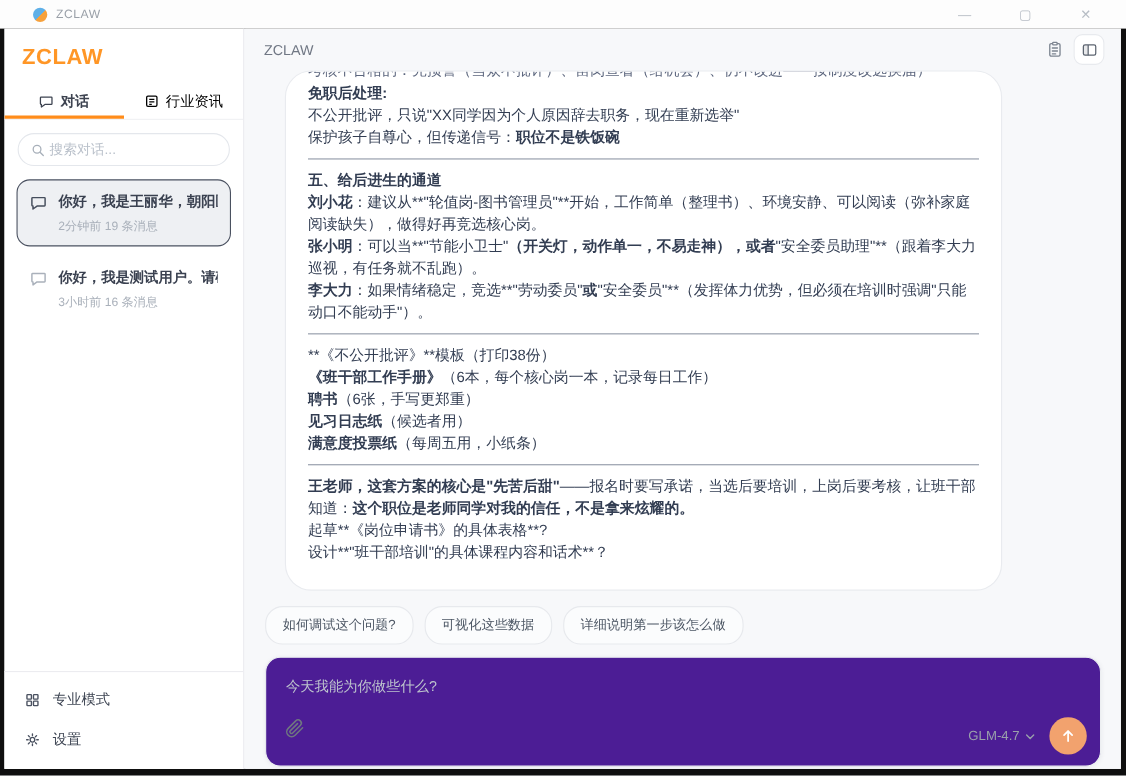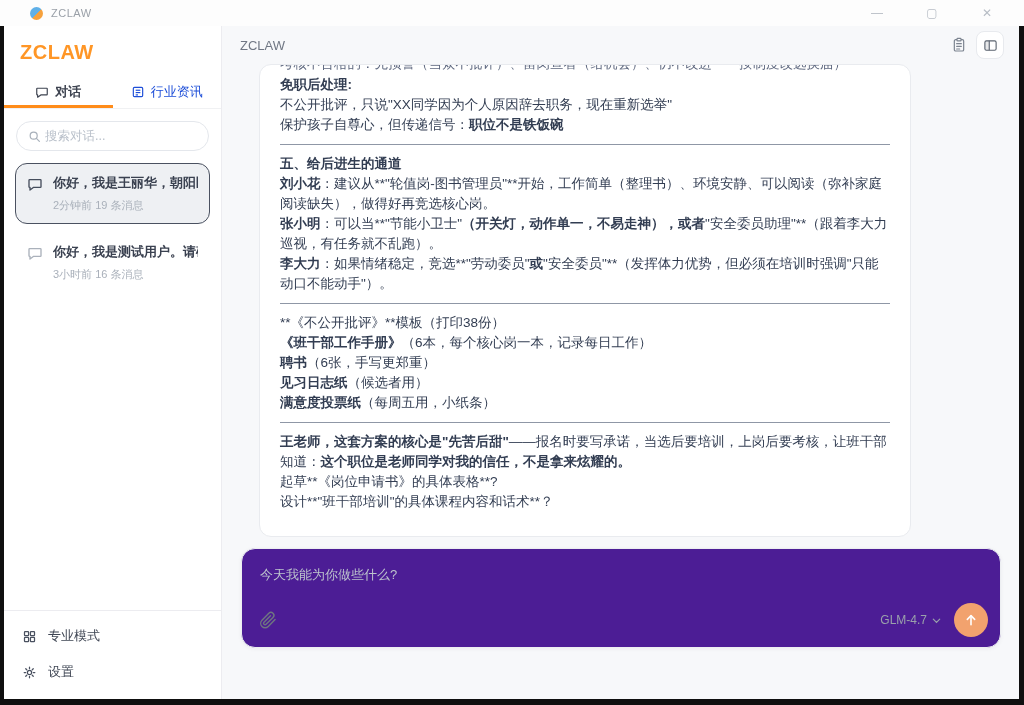--- a/index.html
+++ b/index.html
@@ -15,21 +15,21 @@
   .win-btn { width:18px; text-align:center; color:#b7bdc5; font-size:12px; margin-right:37px; cursor:default; }
   .win-btn:last-child { margin-right:28px; }
 
   
   .window { position:absolute; top:26px; left:4px; width:1015px; height:673px; background:#f7f8fa; overflow:hidden; }
 
   
   .sidebar { position:absolute; left:0; top:0; bottom:0; width:218px; background:#ffffff; border-right:1px solid #ececf0; }
   .brand { padding:15px 16px 11px 16px; font-size:20px; font-weight:bold; color:#ff9626; letter-spacing:.5px; }
   .tabs { display:flex; border-bottom:1px solid #f0f1f3; height:34px; }
-  .tab { flex:1; display:flex; align-items:center; justify-content:center; gap:6px; font-size:13px; color:#1d4ed8; cursor:pointer; }
+  .tab { flex:1; display:flex; align-items:center; justify-content:center; gap:6px; font-size:13px; color:#000000; cursor:pointer; }
   .tab svg { width:14px; height:14px; }
   .tab.active { color:#3d4350; font-weight:bold; box-shadow:inset 0 -3px 0 #ff8c1a; }
   .search-box { margin:12px 12px 10px 12px; height:30px; border:1px solid #e4e7ec; border-radius:16px; display:flex; align-items:center; gap:4px; padding:0 11px; color:#b9c0ca; font-size:12.5px; background:#fff; }
   .search-box svg { width:13px; height:13px; flex:none; }
   .conv-list { padding:2px 11px 0 11px; }
   .conv-item { border:1.5px solid transparent; border-radius:12px; padding:10px 11px; display:flex; gap:10px; margin-bottom:8px; cursor:pointer; }
   .conv-item.active { background:#eef0f3; border-color:#4a5160; }
   .conv-item svg { width:16px; height:16px; flex:none; margin-top:2px; color:#aab1bb; }
   .conv-item.active svg { color:#454d5c; }
   .conv-texts { min-width:0; }
@@ -43,35 +43,35 @@
   
   .main { position:absolute; left:219px; right:0; top:0; bottom:0; background:#f7f8fa; }
   .main-header { height:38px; display:flex; align-items:center; padding:0 15px 0 17px; }
   .main-title { font-size:13px; color:#707784; }
   .header-actions { margin-left:auto; display:flex; align-items:center; gap:9px; }
   .icon-plain { width:16px; height:16px; color:#7c8490; cursor:pointer; }
   .icon-btn { width:28px; height:28px; background:#fff; border:1px solid #e8eaee; border-radius:8px; display:flex; align-items:center; justify-content:center; cursor:pointer; }
   .icon-btn svg { width:15px; height:15px; color:#5c6470; }
 
   
-  .msg-card { margin-left:36px; width:652px; height:473px; background:#fff; border:1px solid #e9ebef; border-radius:12px; padding:0 20px; overflow:hidden; color:#323d52; }
+  .msg-card { margin-left:36px; width:652px; height:473px; background:#fff; border:1px solid #e9ebef; border-radius:24px; padding:0 20px; overflow:hidden; color:#323d52; }
   .msg-card p { font-size:13.5px; line-height:20px; margin:0; }
   .msg-card b { font-weight:bold; }
   .msg-card hr { border:0; border-top:1px solid #8f97a6; margin:9px 0; }
   .clipped-line { height:10px; overflow:hidden; position:relative; opacity:.9; }
   .clipped-line span { display:block; font-size:13.5px; line-height:20px; margin-top:-11px; color:#4b5670; white-space:nowrap; }
 
   
   .chips { display:flex; gap:10px; margin:14px 0 0 18px; }
   .chip { background:#fbfcfd; border:1px solid #e7e9ed; border-radius:16px; padding:8px 15px; font-size:12px; color:#4b5563; cursor:pointer; white-space:nowrap; }
 
   
   .composer { position:relative; margin:11px 0 0 18px; width:760px; height:100px; background:#4c1d95; border:1px solid #eceef1; border-radius:14px; box-shadow:0 1px 4px rgba(20,30,50,.05); padding:17px 18px; cursor:text; }
   .composer-placeholder { font-size:13px; color:#bdc4cd; }
-  .composer-bar { position:absolute; left:16px; right:12px; bottom:10px; display:flex; align-items:center; }
+  .composer-bar { position:absolute; left:16px; right:12px; bottom:10px; display:flex; align-items:flex-start; }
   .attach { width:20px; height:20px; color:#6f7680; cursor:pointer; }
   .composer-right { margin-left:auto; display:flex; align-items:center; gap:12px; }
   .model-select { display:flex; align-items:center; gap:4px; font-size:12px; color:#9aa1ab; cursor:pointer; }
   .model-select svg { width:11px; height:11px; }
   .send-btn { width:34px; height:34px; border-radius:50%; background:#f2a26e; display:flex; align-items:center; justify-content:center; cursor:pointer; }
   .send-btn svg { width:16px; height:16px; color:#fff; }
 </style>
 </head>
 <body>
 
@@ -193,20 +193,25 @@
           <p><b>聘书</b><span>（6张，手写更郑重）</span></p>
           <p><b>见习日志纸</b><span>（候选者用）</span></p>
           <p><b>满意度投票纸</b><span>（每周五用，小纸条）</span></p>
           <hr>
           <p><b>王老师，这套方案的核心是"先苦后甜"</b><span>——报名时要写承诺，当选后要培训，上岗后要考核，让班干部知道：</span><b>这个职位是老师同学对我的信任，不是拿来炫耀的。</b></p>
           <p><span>起草**《岗位申请书》的具体表格**?</span></p>
           <p><span>设计**"班干部培训"的具体课程内容和话术**？</span></p>
         </div>
     </div>
 
+    <div class="chips" id="chips">
+        <div class="chip">如何调试这个问题?</div>
+        <div class="chip">可视化这些数据</div>
+        <div class="chip">详细说明第一步该怎么做</div>
+      </div>
 
     <div class="composer">
       <div class="composer-placeholder">今天我能为你做些什么?</div>
       <div class="composer-bar">
         <svg class="attach" viewBox="0 0 24 24" fill="none" stroke="currentColor" stroke-width="1.7" stroke-linecap="round">
             <path d="M20.5 11.5l-8.2 8.2a5.3 5.3 0 0 1-7.5-7.5L13 4a3.5 3.5 0 0 1 5 5l-8.3 8.2a1.75 1.75 0 0 1-2.5-2.5l7.8-7.7"></path>
           </svg>
         <div class="composer-right">
           <div class="model-select">
             <span>GLM-4.7</span>

